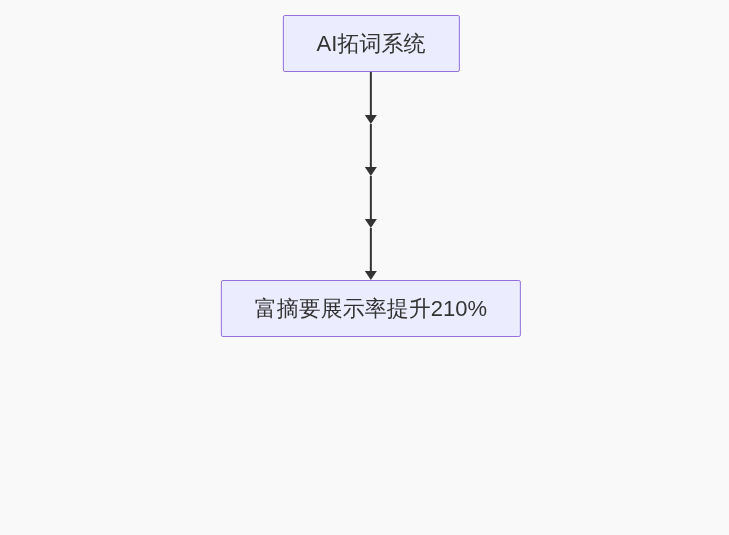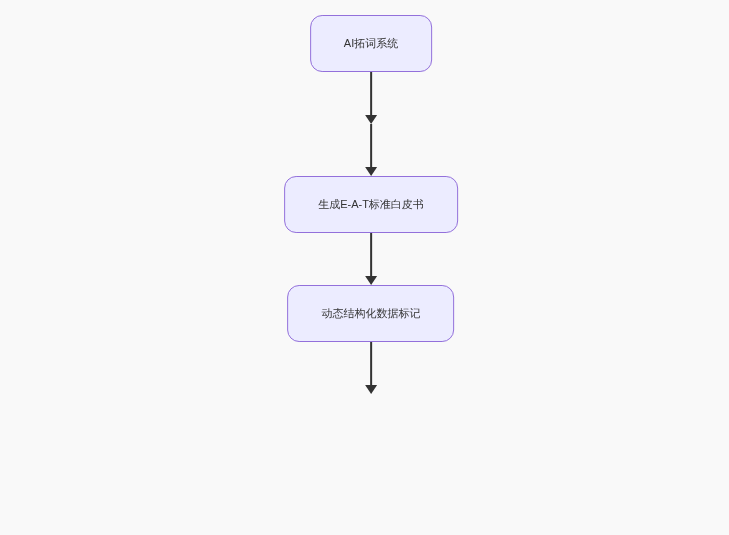--- a/index.html
+++ b/index.html
@@ -25,23 +25,23 @@
   }
   .node {
     box-sizing: border-box;
     height: 57px;
     padding: 0 33px;
     display: flex;
     align-items: center;
     justify-content: center;
     background: #ECECFF;
     border: 1px solid #9370DB;
-    border-radius: 12px;
+    border-radius: 2px;
     color: #333333;
-    font-size: 11px;
+    font-size: 22px;
     white-space: nowrap;
   }
   .arrow {
     position: relative;
     width: 12px;
     height: 52px;
   }
   .arrow-line {
     position: absolute;
     left: 50%;
@@ -77,33 +77,30 @@
       <div class="arrow-line"></div>
       <div class="arrow-head"></div>
     </div>
 
 
     <div class="arrow">
       <div class="arrow-line"></div>
       <div class="arrow-head"></div>
     </div>
 
-    <div class="node">
-      <span>生成E-A-T标准白皮书</span>
+
+    <div class="arrow">
+      <div class="arrow-line"></div>
+      <div class="arrow-head"></div>
     </div>
+
 
     <div class="arrow">
       <div class="arrow-line"></div>
       <div class="arrow-head"></div>
     </div>
 
     <div class="node">
-      <span>动态结构化数据标记</span>
+      <span>富摘要展示率提升210%</span>
     </div>
-
-    <div class="arrow">
-      <div class="arrow-line"></div>
-      <div class="arrow-head"></div>
-    </div>
-
 
   </div>
 </div>
 
 </body></html>

